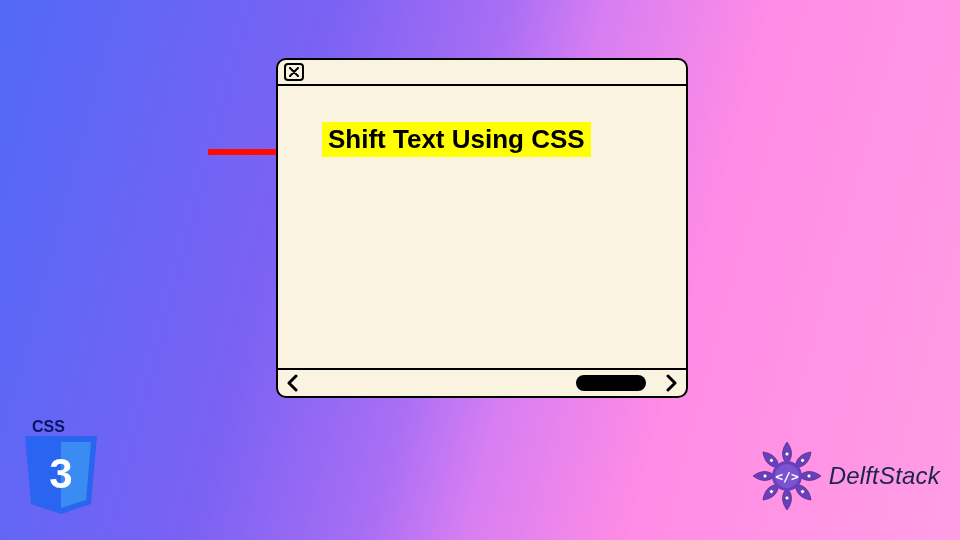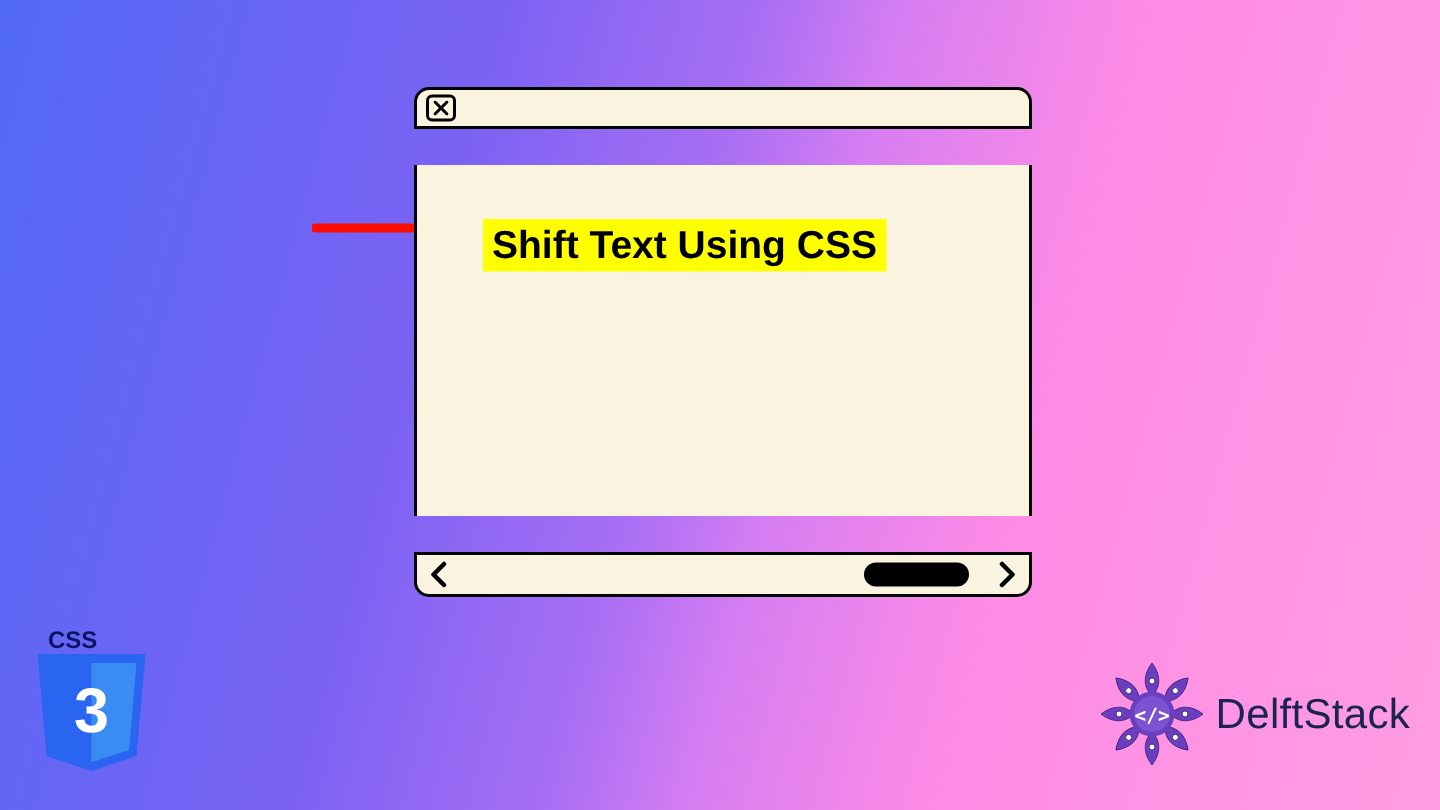--- a/index.html
+++ b/index.html
@@ -28,36 +28,36 @@
     position: absolute;
     right: 20px;
     bottom: 28px;
     display: flex;
     align-items: center;
     gap: 6px;
   }
   .delft-mandala { width: 72px; height: 72px; }
   .delft-mandala svg { width: 100%; height: 100%; }
   .delft-text {
-    font-size: 28px;
+    font-size: 24px;
     font-weight: 500;
     color: #1b2350;
     letter-spacing: 0.2px;
+    font-style: italic;
   }
 
   
   .browser-window {
     position: absolute;
     left: 276px;
     top: 58px;
     width: 412px;
     height: 340px;
     display: flex;
     flex-direction: column;
-    gap: 24px;
   }
   .bw-titlebar {
     height: 28px;
     border: 2.5px solid #000;
     border-radius: 10px 10px 0 0;
     background: #faf3df;
     display: flex;
     align-items: center;
     padding-left: 6px;
   }

